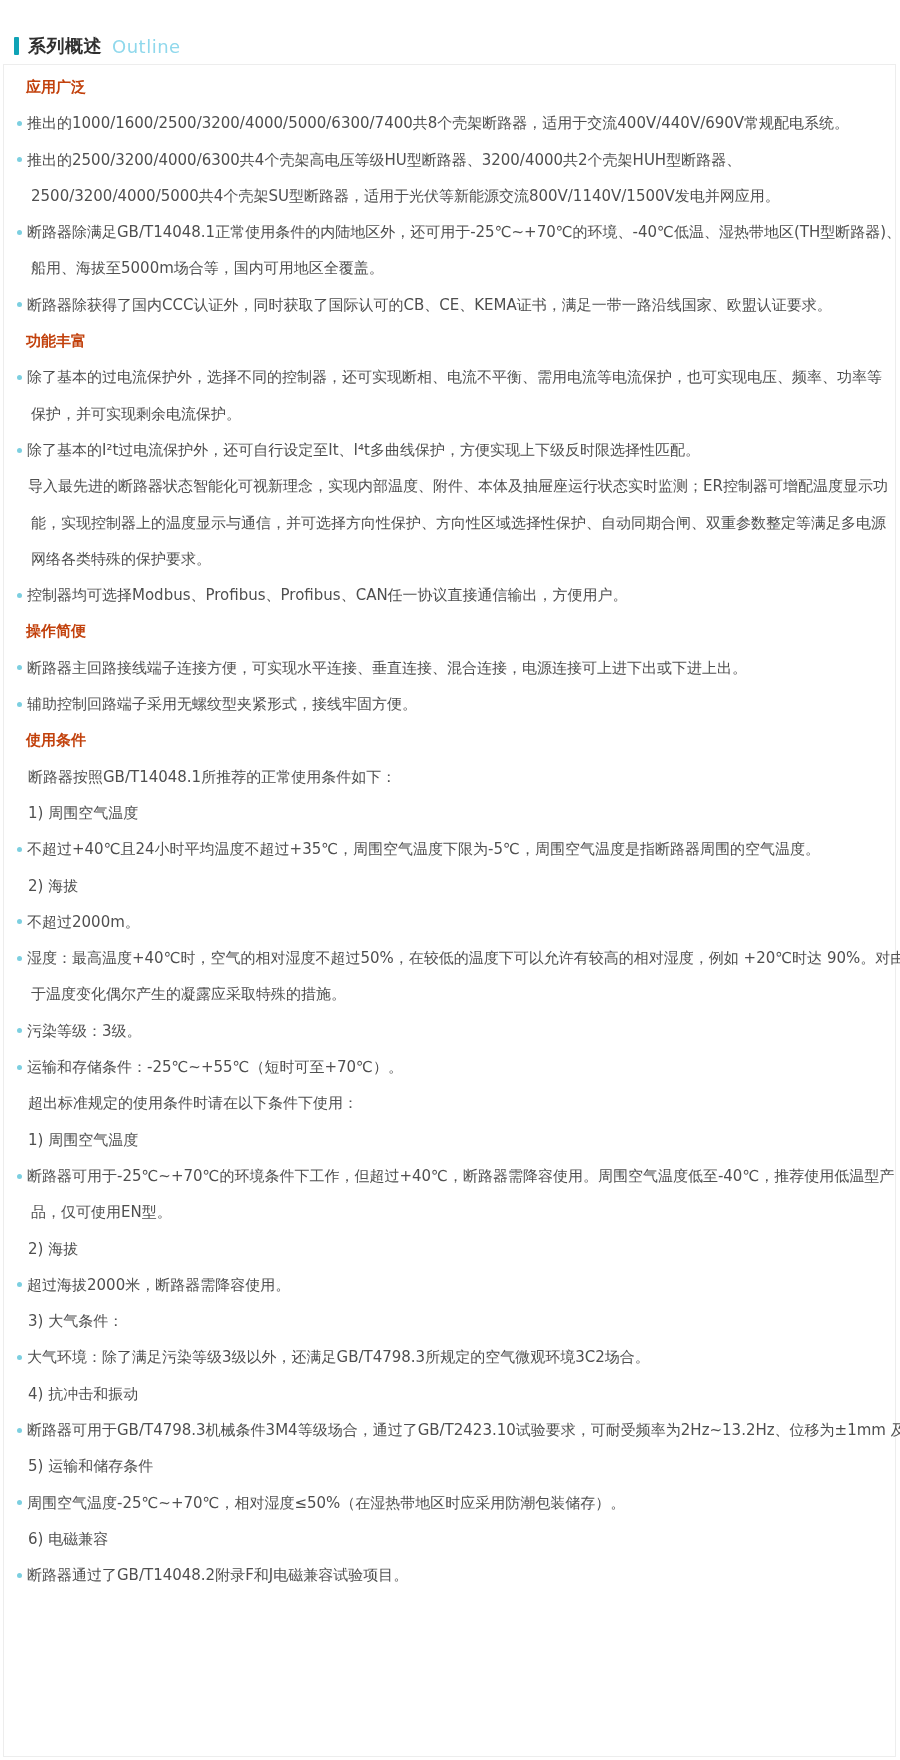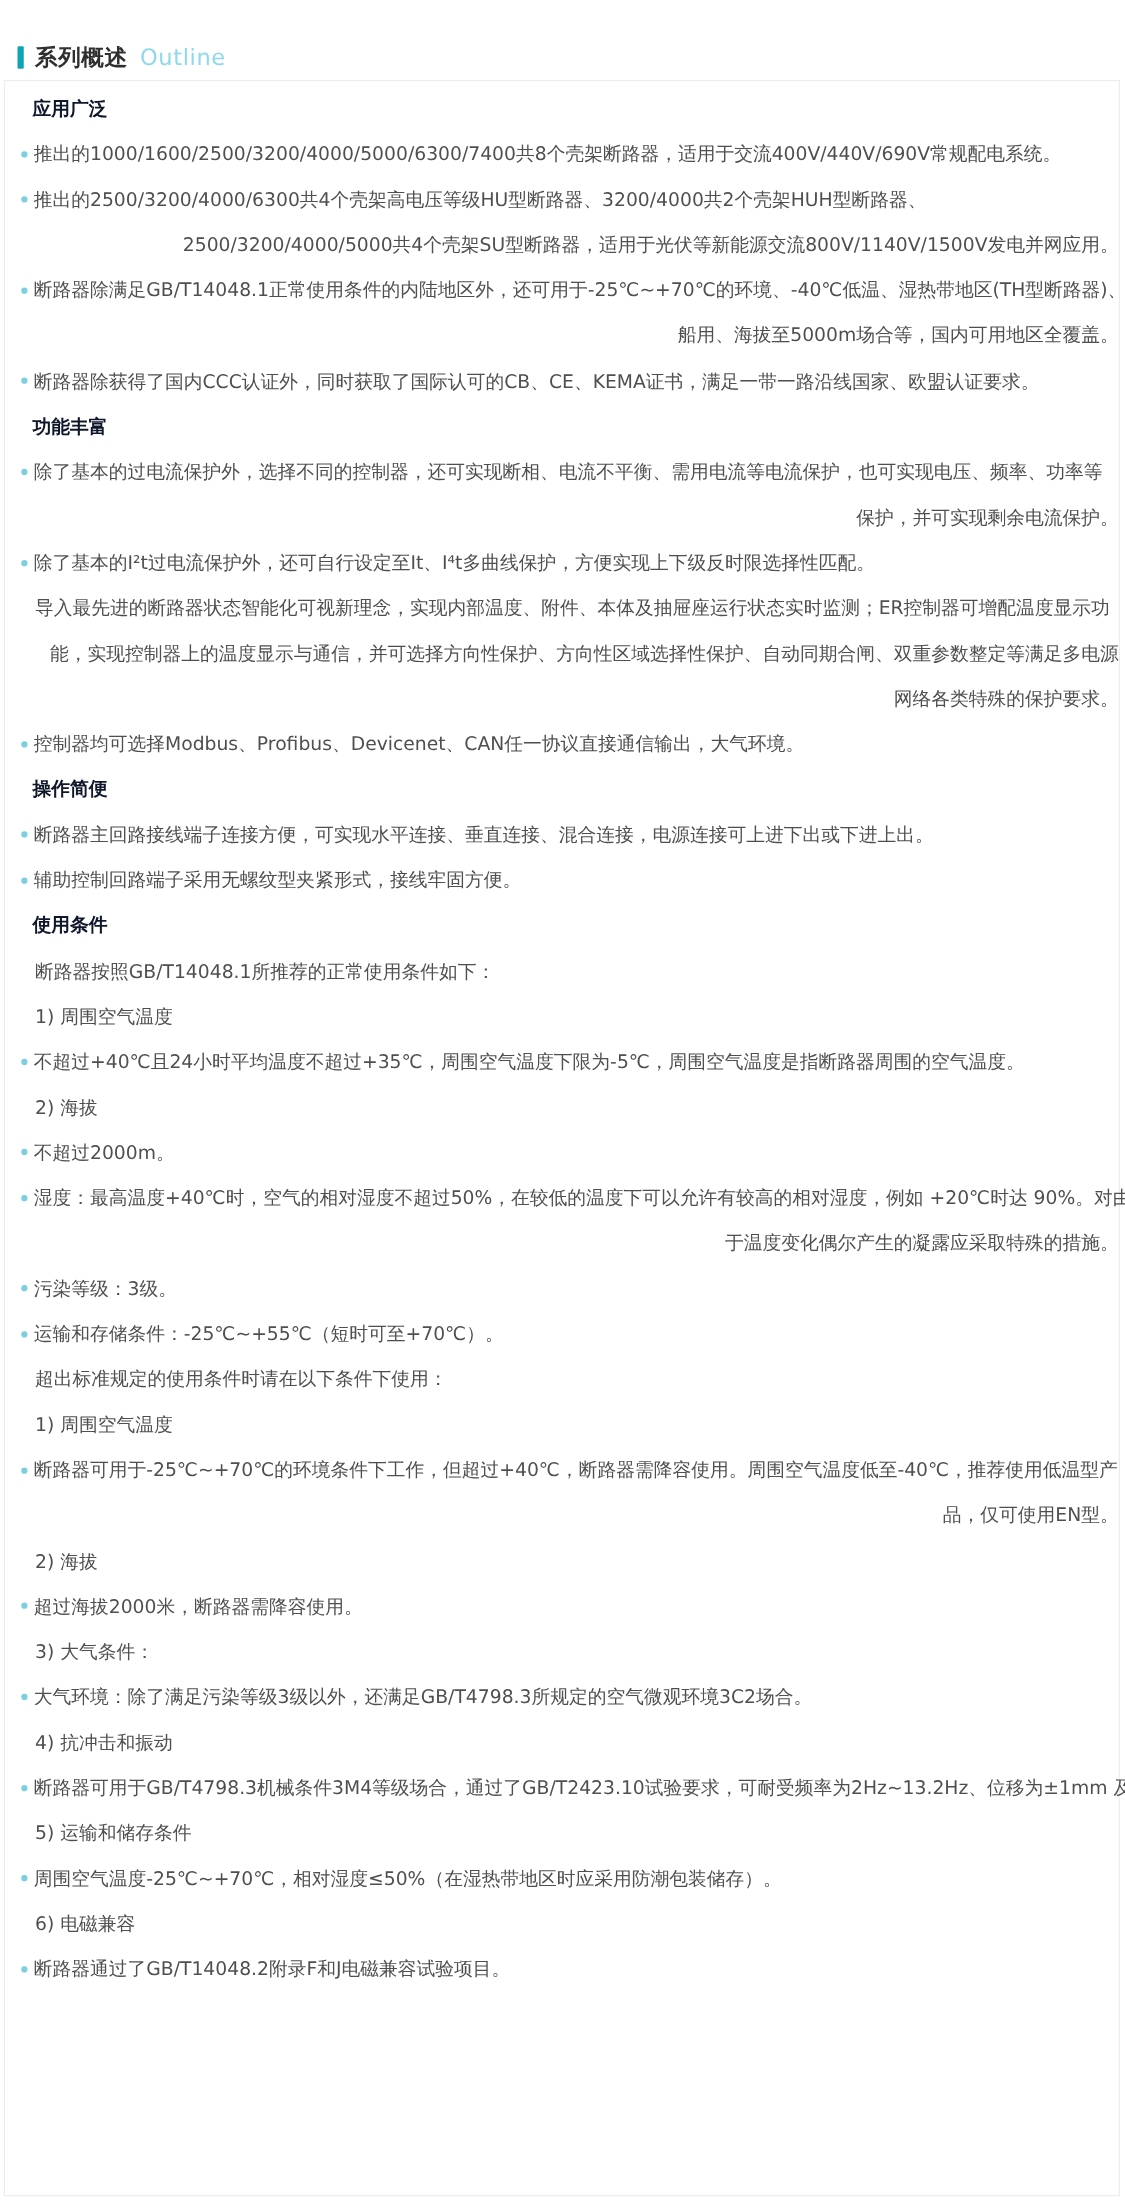--- a/index.html
+++ b/index.html
@@ -29,25 +29,25 @@
     padding-top:4px;
   }
   .row{
     height:36.3px;line-height:36.3px;
     font-size:15px;
     white-space:nowrap;
     position:relative;
     color:#4f4f4f;
   }
   .row.heading{
-    padding-left:22px;font-weight:bold;color:#0f172a;font-size:15px;
+    padding-left:22px;font-weight:bold;color:#c2410c;font-size:15px;
   }
   .row.bullet{padding-left:23px;}
   .row.plain{padding-left:24px;}
-  .row.cont{padding-left:27px;text-align:right;}
+  .row.cont{padding-left:27px;}
   .dot{
     position:absolute;left:13px;top:50%;margin-top:-2.5px;
     width:5px;height:5px;border-radius:50%;
     display:inline-block;
   }
 </style>
 </head>
 <body>
 
 <div class="header">
@@ -64,21 +64,21 @@
     <div class="row bullet"><span class="dot" style="background: rgb(124, 207, 224);"></span><span>断路器除满足GB/T14048.1正常使用条件的内陆地区外，还可用于-25℃~+70℃的环境、-40℃低温、湿热带地区(TH型断路器)、</span></div>
     <div class="row cont"><span>船用、海拔至5000m场合等，国内可用地区全覆盖。</span></div>
     <div class="row bullet"><span class="dot" style="background: rgb(124, 207, 224);"></span><span>断路器除获得了国内CCC认证外，同时获取了国际认可的CB、CE、KEMA证书，满足一带一路沿线国家、欧盟认证要求。</span></div>
     <div class="row heading">功能丰富</div>
     <div class="row bullet"><span class="dot" style="background: rgb(124, 207, 224);"></span><span>除了基本的过电流保护外，选择不同的控制器，还可实现断相、电流不平衡、需用电流等电流保护，也可实现电压、频率、功率等</span></div>
     <div class="row cont"><span>保护，并可实现剩余电流保护。</span></div>
     <div class="row bullet"><span class="dot" style="background: rgb(124, 207, 224);"></span><span>除了基本的I²t过电流保护外，还可自行设定至It、I⁴t多曲线保护，方便实现上下级反时限选择性匹配。</span></div>
     <div class="row plain"><span>导入最先进的断路器状态智能化可视新理念，实现内部温度、附件、本体及抽屉座运行状态实时监测；ER控制器可增配温度显示功</span></div>
     <div class="row cont"><span>能，实现控制器上的温度显示与通信，并可选择方向性保护、方向性区域选择性保护、自动同期合闸、双重参数整定等满足多电源</span></div>
     <div class="row cont"><span>网络各类特殊的保护要求。</span></div>
-    <div class="row bullet"><span class="dot" style="background: rgb(124, 207, 224);"></span><span>控制器均可选择Modbus、Profibus、Devicenet、CAN任一协议直接通信输出，大气环境。</span></div>
+    <div class="row bullet"><span class="dot" style="background: rgb(124, 207, 224);"></span><span>控制器均可选择Modbus、Profibus、Profibus、CAN任一协议直接通信输出，方便用户。</span></div>
     <div class="row heading">操作简便</div>
     <div class="row bullet"><span class="dot" style="background: rgb(124, 207, 224);"></span><span>断路器主回路接线端子连接方便，可实现水平连接、垂直连接、混合连接，电源连接可上进下出或下进上出。</span></div>
     <div class="row bullet"><span class="dot" style="background: rgb(124, 207, 224);"></span><span>辅助控制回路端子采用无螺纹型夹紧形式，接线牢固方便。</span></div>
     <div class="row heading">使用条件</div>
     <div class="row plain"><span>断路器按照GB/T14048.1所推荐的正常使用条件如下：</span></div>
     <div class="row plain"><span>1) 周围空气温度</span></div>
     <div class="row bullet"><span class="dot" style="background: rgb(124, 207, 224);"></span><span>不超过+40℃且24小时平均温度不超过+35℃，周围空气温度下限为-5℃，周围空气温度是指断路器周围的空气温度。</span></div>
     <div class="row plain"><span>2) 海拔</span></div>
     <div class="row bullet"><span class="dot" style="background: rgb(124, 207, 224);"></span><span>不超过2000m。</span></div>
     <div class="row bullet"><span class="dot" style="background: rgb(124, 207, 224);"></span><span>湿度：最高温度+40℃时，空气的相对湿度不超过50%，在较低的温度下可以允许有较高的相对湿度，例如 +20℃时达 90%。对由</span></div>

